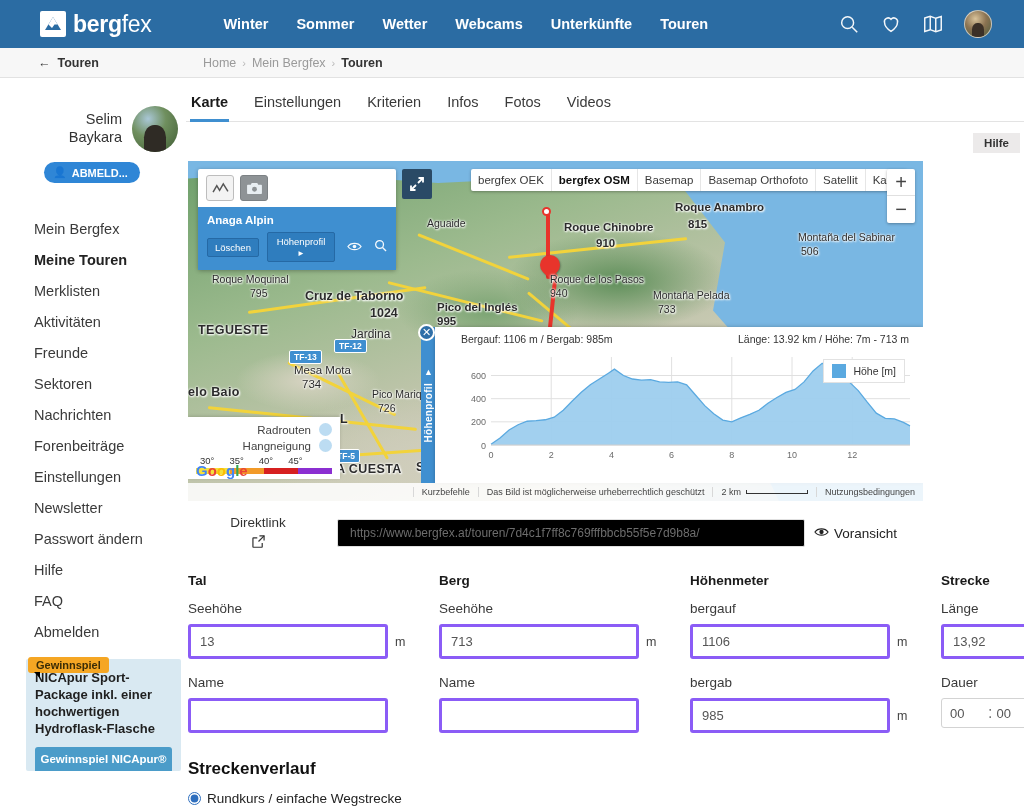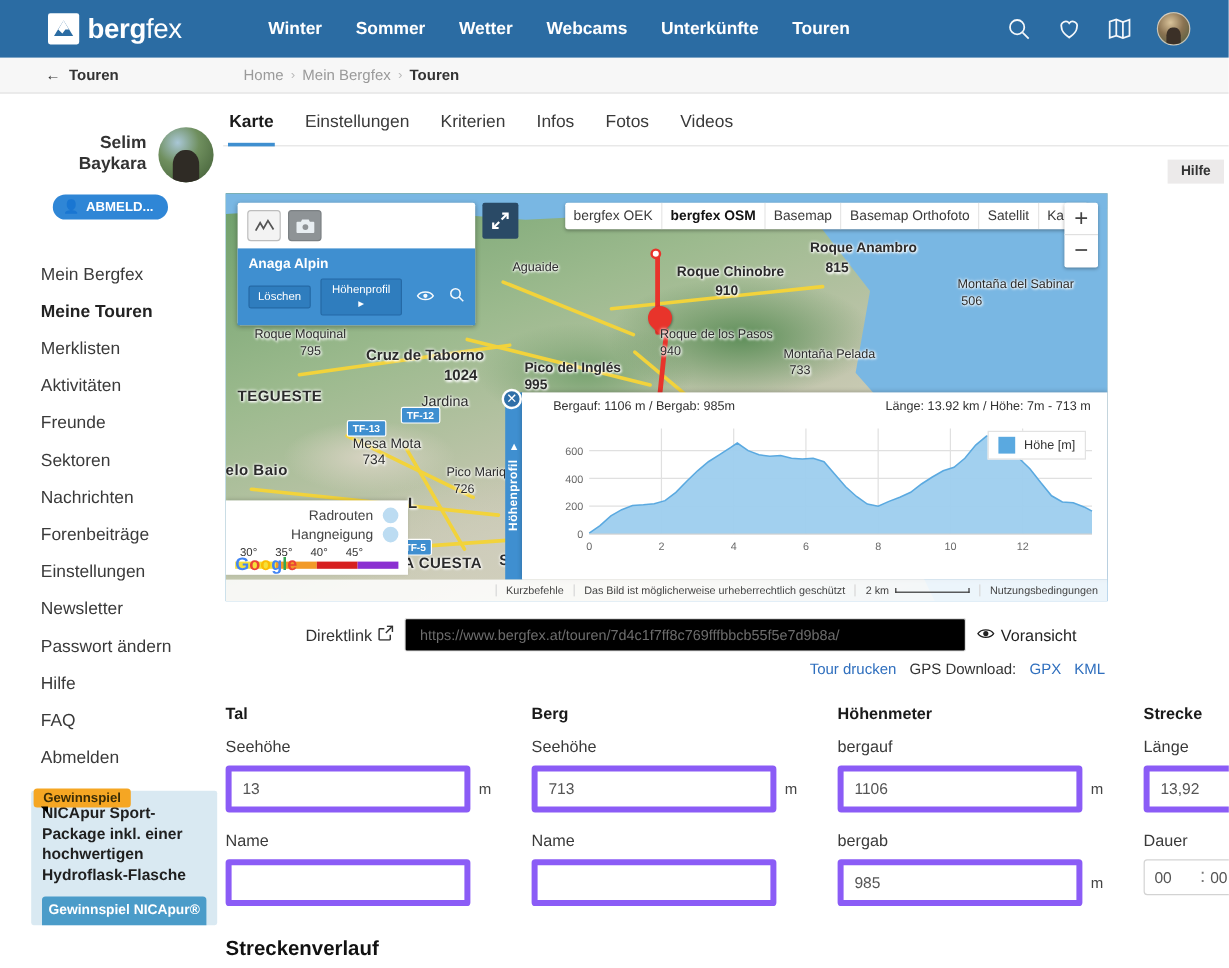--- a/index.html
+++ b/index.html
@@ -49,21 +49,21 @@
   .crumbs .sep { color:#b9b9b9; font-size:11px; }
   .crumbs .cur { color:#333; font-weight:700; }
 
   
   .page { display:flex; }
   .sidebar { width: 186px; padding-top: 28px; position:relative; }
   .content { flex:1; padding-left: 0px; padding-top: 10px; }
 
   
   .user-block { display:flex; align-items:center; justify-content:flex-end; gap:10px; padding-right: 8px; }
-  .user-name { text-align:right; font-size: 14.5px; font-weight:700; line-height: 1.22; color:#333; }
+  .user-name { text-align:right; font-size: 14.5px; font-weight:400; line-height: 1.22; color:#333; }
   .user-pic {
     width: 46px; height: 46px; border-radius:50%;
     background: radial-gradient(circle at 35% 28%, #a9c7d6 0%, #6f8f5e 40%, #3e5a33 100%);
     position:relative; overflow:hidden; flex:none;
   }
   .user-pic:after{
     content:""; position:absolute; left:26%; top:42%; width:48%; height:58%;
     border-radius:46% 46% 0 0; background:#2f2b25;
   }
   .logout-pill {
@@ -253,36 +253,36 @@
   .chart-legend {
     position:absolute; right: 8px; top: 8px; background:#fff; border:1px solid #e2e2e2;
     display:flex; align-items:center; gap:7px; padding: 4px 8px;
   }
   .chart-legend i { width: 14px; height:14px; background:#5aa9e0; display:block; }
   .chart-legend span { font-size: 10.5px; color:#333; }
 
   
   .form-area { width: 735px; margin-left: 2px; padding-top: 14px; }
   .direktlink-row { display:flex; align-items:center; gap: 9px; }
-  .dl-label { width: 140px; text-align:right; font-size: 13.5px; color:#333; display:flex; justify-content:flex-end; align-items:center; gap:5px;}
+  .dl-label { width: 140px; text-align:right; font-size: 13.5px; color:#333; display:flex; justify-content:flex-end; align-items:center; gap:5px;flex-direction:column;}
   .dl-input {
     flex: 1; max-width: 468px; background:#000000; border:1px solid #e0e0e0; color:#6d6d6d;
     font-size: 12px; padding: 6px 12px; font-family:inherit; border-radius:2px;
   }
   .voransicht { display:flex; align-items:center; gap:5px; font-size: 13.5px; color:#222; cursor:pointer; }
   .links-row { display:flex; justify-content:flex-end; gap: 11px; font-size: 12.5px; margin-top: 8px; padding-right: 2px;}
   .links-row a { color:#2f6fbe; text-decoration:none; }
   .links-row .plain { color:#333; }
 
   .grid4 { display:grid; grid-template-columns: repeat(4, 1fr); gap: 0 28px; margin-top: 22px; }
   .g-title { font-size: 13.5px; font-weight:700; color:#1a1a1a; margin-bottom: 13px; }
   .g-sub { font-size: 13.5px; color:#3a3a3a; margin-bottom: 8px; }
   .inline { display:flex; align-items:center; gap: 7px; }
   .tinput {
-    flex:1; min-width: 0; border:5px solid #8b5cf6; border-radius: 3px; padding: 7px 9px;
+    flex:1; min-width: 0; border:3px solid #8b5cf6; border-radius: 3px; padding: 7px 9px;
     font-size: 13px; font-family:inherit; color:#555; background:#fff;
   }
   .unit { font-size: 12.5px; color:#444; width: 16px; }
   .time-box {
     display:flex; align-items:center; border:1px solid #d3d3d3; border-radius:3px; padding: 5px 8px; gap:4px; background:#fff;
   }
   .time-box input {
     width: 34px; border:none; outline:none; font-size: 13px; font-family:inherit; color:#555; background:transparent;
   }
   .time-box b { color:#777; font-weight:400; }
@@ -616,26 +616,20 @@
           <span>
             <svg width="15" height="12" viewBox="0 0 16 12" fill="none" stroke="#222" stroke-width="1.2">
                 <path d="M1 6 C4 1.5, 12 1.5, 15 6 C12 10.5, 4 10.5, 1 6Z"></path>
                 <circle cx="8" cy="6" r="2.3" fill="#222" stroke="none"></circle>
               </svg>
           </span>
           <span>Voransicht</span>
         </div>
       </div>
 
-      <div class="links-row">
-        <a href="#">Tour drucken</a>
-        <span class="plain">GPS Download:</span>
-        <a href="#">GPX</a>
-        <a href="#">KML</a>
-      </div>
 
       <div class="grid4">
 
         <div>
           <div class="g-title">Tal</div>
           <div class="g-sub">Seehöhe</div>
           <div class="inline">
             <input class="tinput" value="13" style="">
             <span class="unit">m</span>
           </div>

